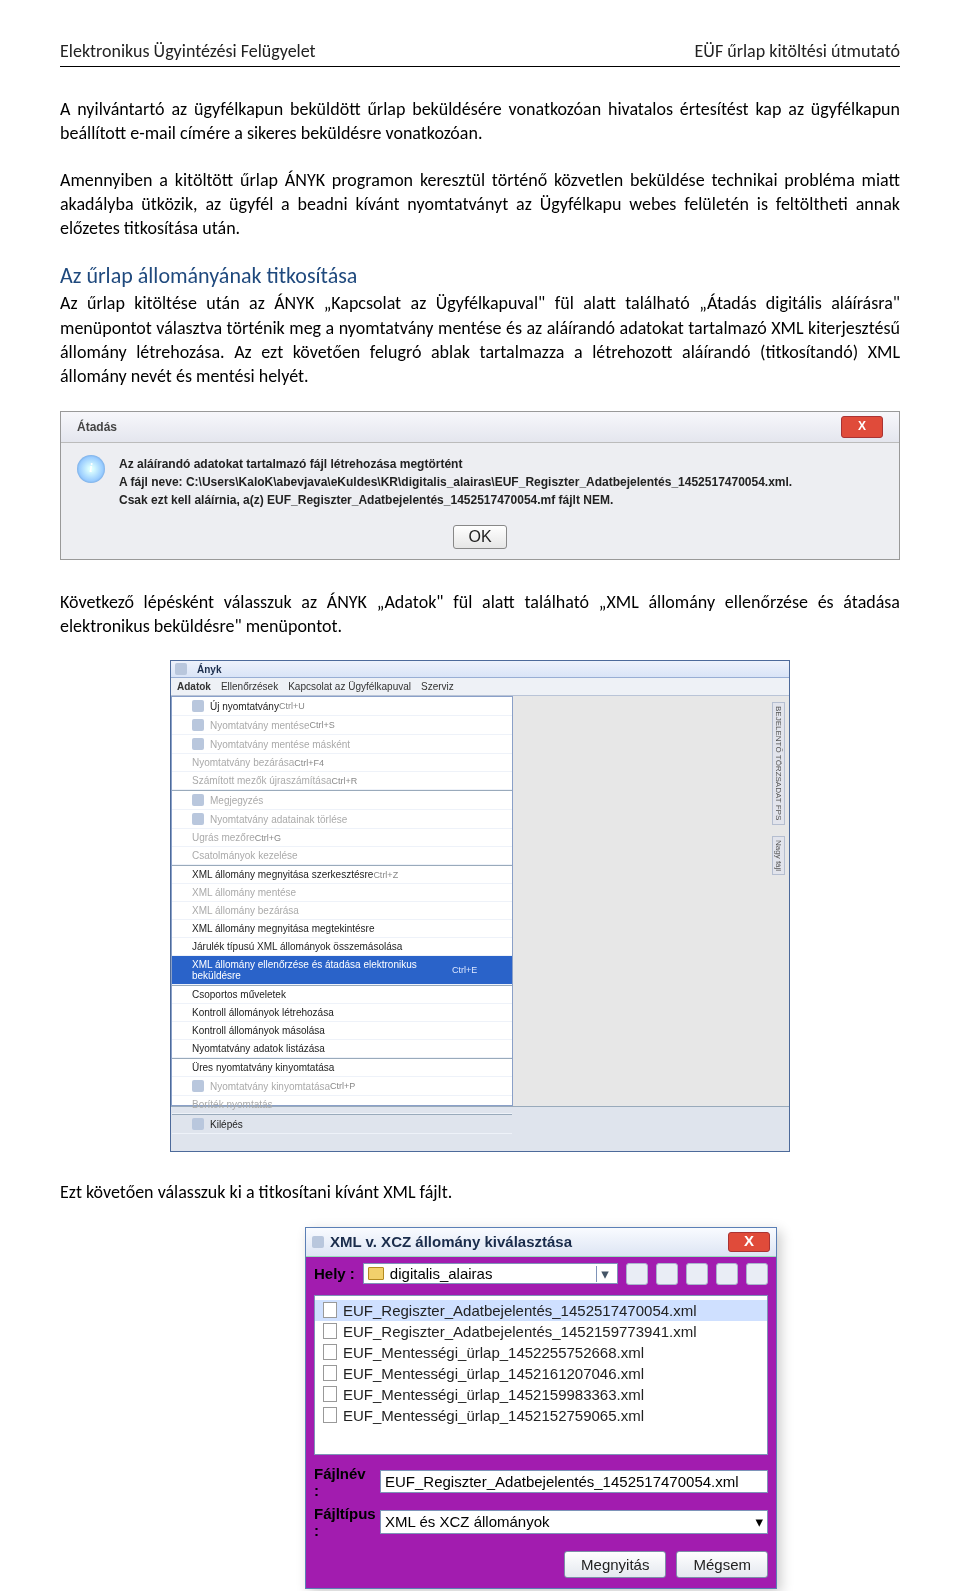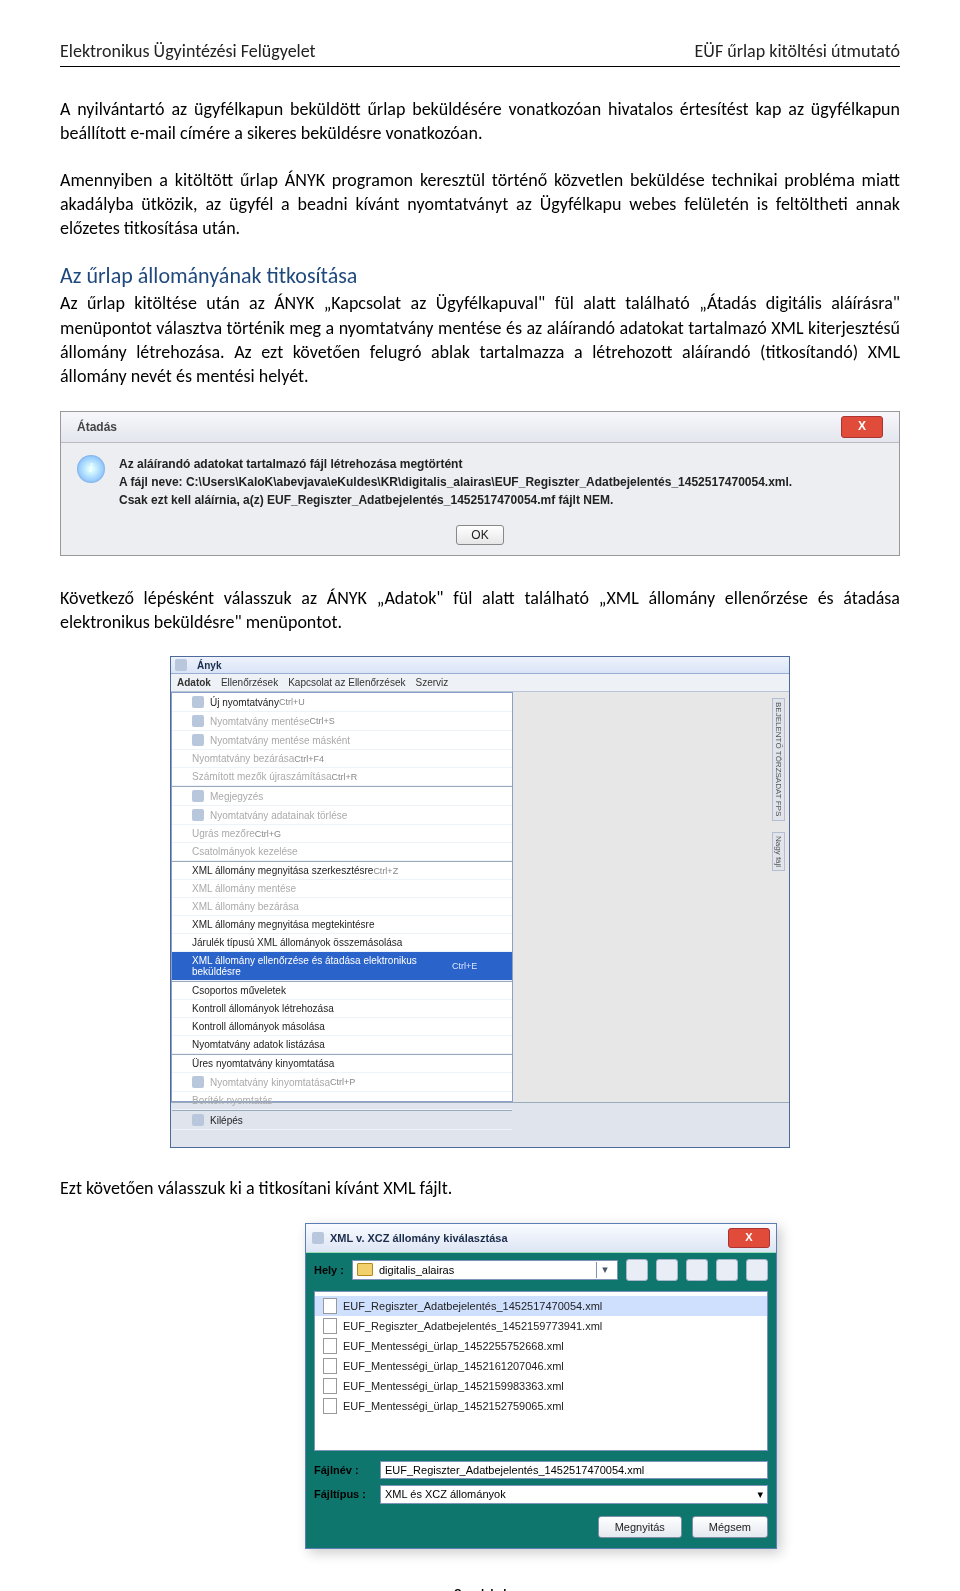--- a/index.html
+++ b/index.html
@@ -88,21 +88,21 @@
     text-align: center;
     padding: 2px 0 10px 0;
     background:#edeef2;
   }
   .btn-ok {
     display: inline-block;
     border: 1px solid #888;
     background: linear-gradient(#fff,#e6e6e6);
     border-radius: 3px;
     padding: 2px 14px;
-    font-size: 12px;
+    font-size: 16px;
     color: #222;
   }
 
   
   .anyk {
     margin: 14px 0 28px 110px;
     width: 618px;
     font-family: Tahoma, Arial, sans-serif;
     font-size: 10px;
     border: 1px solid #4d6a9a;
@@ -170,23 +170,23 @@
   .m-left { display:flex; align-items:center; max-width:260px;}
   .m-sc { color:#888; font-size:9px;}
   .m-row.selected .m-sc { color:#dbe6ff;}
   .anyk-status { background:#dfe4ed; border-top:1px solid #9ab; height:44px; }
 
   
   .fdlg {
     margin: 14px 0 4px 245px;
     width: 470px;
     font-family: Tahoma, Arial, sans-serif;
-    font-size: 11px;
+    font-size: 15px;
     border: 1px solid #5b7fb5;
-    background:#0f766e;
+    background:#a21caf;
     box-shadow:4px 4px 12px rgba(0,0,0,0.2);
   }
   .fdlg-title {
     display:flex;
     align-items:center;
     background:linear-gradient(#f9fbff,#dde5f4);
     border-bottom:1px solid #9db;
     padding:4px 6px;
     color:#1a2c4b;
     font-weight:700;
@@ -305,21 +305,21 @@
   <p class="para">Következő lépésként válasszuk az ÁNYK „Adatok" fül alatt található „XML állomány ellenőrzése és átadása elektronikus beküldésre" menüpontot.</p>
 
   <div class="anyk">
     <div class="anyk-chrometop">
       <span class="m-ic"></span>
       <span class="title">Ányk</span>
     </div>
     <div class="anyk-menubar">
       <span class="active">Adatok</span>
       <span>Ellenőrzések</span>
-      <span>Kapcsolat az Ellenőrzések</span>
+      <span>Kapcsolat az Ügyfélkapuval</span>
       <span>Szerviz</span>
     </div>
     <div class="anyk-area">
       <div class="anyk-menu" id="anyk-menu">
           <div class="m-row">
             <span class="m-left">
               <span class="m-ic"></span>
               <span>Új nyomtatvány</span>
             </span>
             <span class="m-sc">Ctrl+U</span>

